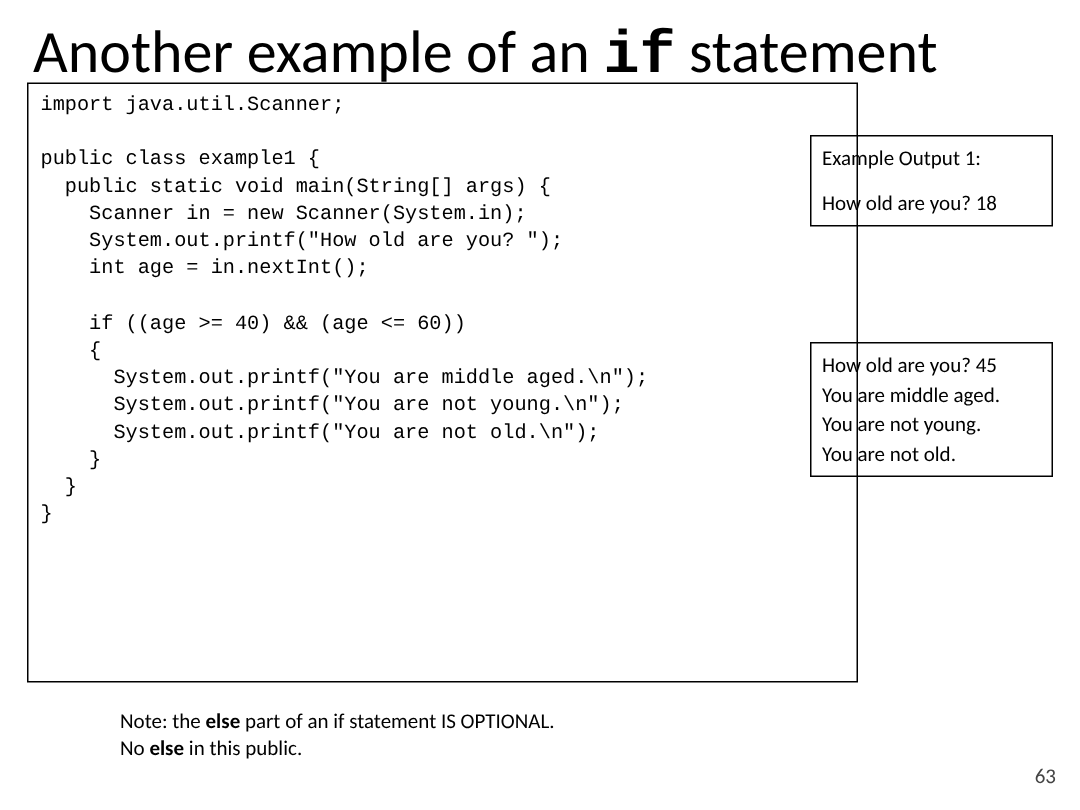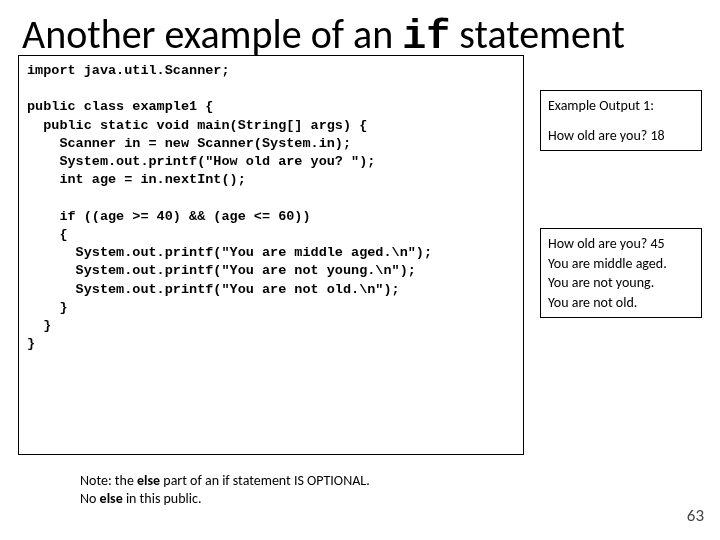--- a/index.html
+++ b/index.html
@@ -19,28 +19,28 @@
     padding: 10px 22px 4px 22px;
   }
   .title .mono {
     font-family: "Courier New", monospace;
     font-weight: bold;
   }
   .codebox {
     position: absolute;
     left: 18px;
     top: 55px;
-    width: 506px;
+    width: 554px;
     height: 400px;
     border: 1px solid #000;
     padding: 6px 8px;
     font-family: "Courier New", monospace;
     font-size: 13.5px;
     line-height: 1.35;
-    font-weight: bold;
+    font-weight: normal;
     white-space: pre;
     overflow: hidden;
   }
   .outbox1 {
     position: absolute;
     left: 540px;
     top: 90px;
     width: 162px;
     border: 1px solid #000;
     padding: 5px 7px;
@@ -64,21 +64,21 @@
     top: 472px;
     width: 440px;
     font-size: 14px;
     line-height: 1.25;
   }
   .note b { font-weight: 700; }
   .pagenum {
     position: absolute;
     right: 16px;
     bottom: 14px;
-    font-size: 17px;
+    font-size: 14px;
     color: #444;
   }
 </style>
 </head>
 <body>
 
 <div class="title">
   <span>Another example of an </span><span class="mono">if</span><span> statement</span>
 </div>
 

